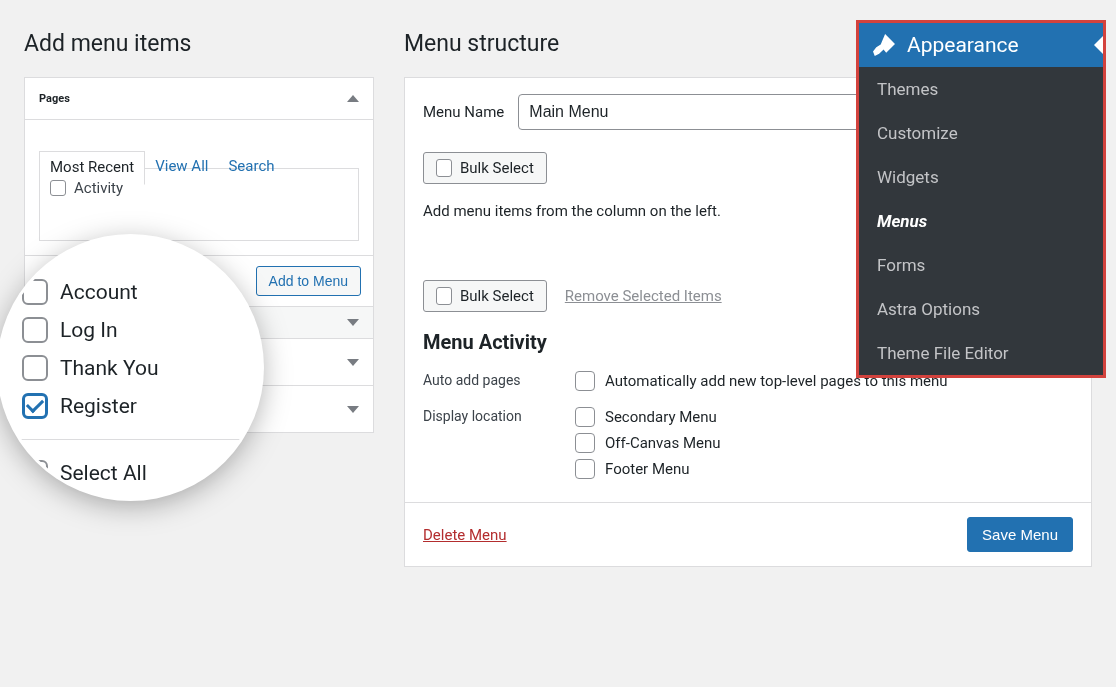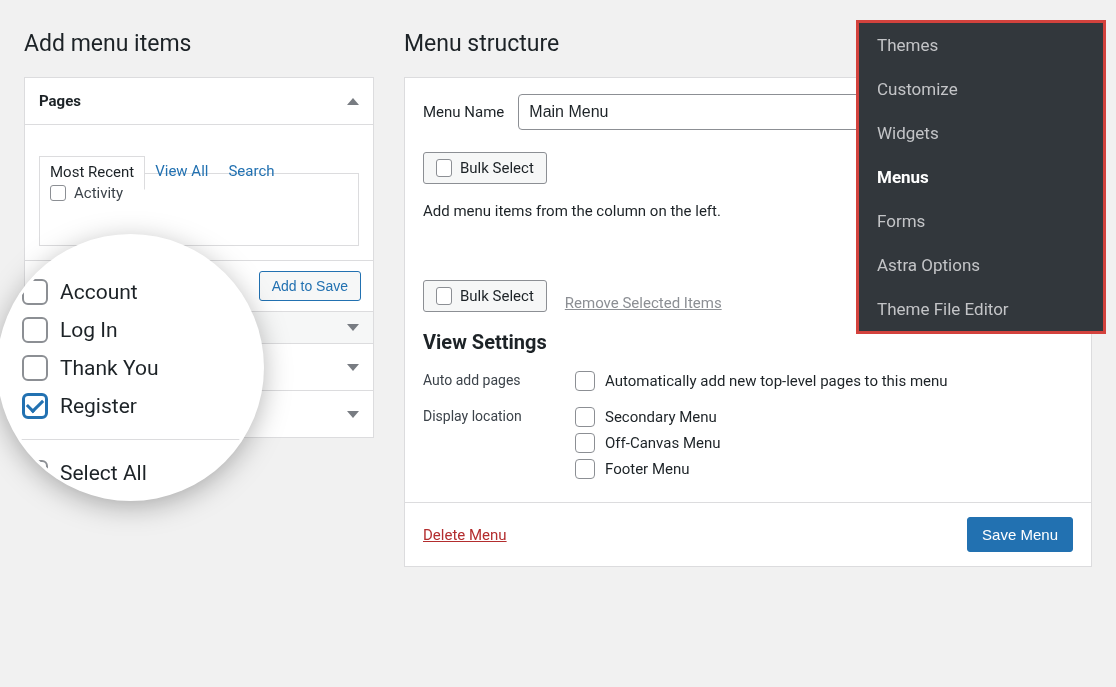--- a/index.html
+++ b/index.html
@@ -25,21 +25,21 @@
   .col-heading { font-size: 23px; font-weight: 400; color: #1d2327; margin-bottom: 20px; }
 
   .accordion-panel {
     border: 1px solid #dcdcde;
     background: #fff;
   }
   .accordion-header {
     display: flex; align-items: center; justify-content: space-between;
     padding: 14px 14px;
     font-weight: 700;
-    font-size: 15px;
+    font-size: 11px;
     cursor: pointer;
     border-bottom: 1px solid #dcdcde;
     background: #fff;
     gap: 40px;
   }
   .accordion-arrow {
     width: 0; height: 0;
     border-left: 6px solid transparent;
     border-right: 6px solid transparent;
   }
@@ -119,21 +119,21 @@
   .menu-name-row {
     display: flex; align-items: center; gap: 14px; margin-bottom: 22px;
   }
   .field-label { font-size: 15px; color: #1d2327; }
   .text-input {
     flex: 1; border: 1px solid #8c8f94; border-radius: 4px;
     padding: 6px 10px; font-size: 16px; color: #1d2327; height: 36px;
   }
 
   .bulk-row {
-    display: flex; align-items: flex-end; gap: 18px; margin-bottom: 18px;
+    display: flex; align-items: center; gap: 18px; margin-bottom: 18px;
   }
   .bulk-select {
     display: inline-flex; align-items: center; gap: 8px;
     border: 1px solid #8c8f94; border-radius: 3px; padding: 6px 12px;
     font-size: 15px; background: #f6f7f7; cursor: pointer;
   }
   .bulk-select .ck { width: 18px; height: 18px; }
   .muted-link { color: #8c8f94; text-decoration: underline; font-size: 15px; }
 
   .help-text { font-size: 15px; color: #1d2327; margin-bottom: 60px; }
@@ -223,21 +223,21 @@
   }
   .brush-icon::before {
     content: ""; position: absolute; inset: 0;
     background: #fff;
     clip-path: polygon(55% 0, 100% 45%, 60% 85%, 48% 70%, 28% 90%, 8% 100%, 0 80%, 15% 60%, 35% 48%);
   }
   .fly-body { background: #32373c; }
   .fly-item {
     display: block; padding: 12px 18px; color: #c3c4c7; cursor: pointer;
   }
-  .fly-item.active { color: #fff; font-weight: 700; }
+  .fly-item.active { color: #fff; font-weight: 700; font-style: italic; }
 </style>
 </head>
 <body>
 
 <div class="container">
 
   <div class="left-col">
     <h2 class="col-heading">Add menu items</h2>
 
     <div class="accordion-panel">
@@ -252,21 +252,21 @@
           <div class="page-tab">Search</div>
         </div>
         <div class="checklist">
           <div class="ck-row">
             <span class="ck"></span>
             <span>Activity</span>
           </div>
         </div>
       </div>
       <div class="panel-footer">
-        <button class="btn-secondary">Add to Save</button>
+        <button class="btn-secondary">Add to Menu</button>
       </div>
     </div>
 
     <div class="mini-accordion">
       <span class="accordion-arrow arrow-down"></span>
     </div>
 
     <div class="section-box">
       <span>Custom Links</span>
       <span class="accordion-arrow arrow-down"></span>
@@ -297,21 +297,21 @@
         <p class="help-text">Add menu items from the column on the left.</p>
 
         <div class="bulk-row">
           <span class="bulk-select">
             <span class="ck" style="width:18px;height:18px;"></span>
             <span>Bulk Select</span>
           </span>
           <span class="muted-link">Remove Selected Items</span>
         </div>
 
-        <h3 class="settings-heading">View Settings</h3>
+        <h3 class="settings-heading">Menu Activity</h3>
 
         <div class="setting-row">
           <div class="setting-label">Auto add pages</div>
           <div class="setting-options">
             <div class="opt-row">
               <span class="ck2"></span>
               <span>Automatically add new top-level pages to this menu</span>
             </div>
           </div>
         </div>
@@ -361,20 +361,25 @@
     <span>Register</span>
   </div>
   <div class="zoom-sep"></div>
   <div class="zoom-row zoom-selectall">
     <span class="zck"></span>
     <span>Select All</span>
   </div>
 </div>
 
 <div class="admin-flyout">
+  <div class="fly-header">
+    <span class="brush-icon"></span>
+    <span>Appearance</span>
+    <span class="tri"></span>
+  </div>
   <div class="fly-body">
     <span class="fly-item">Themes</span>
     <span class="fly-item">Customize</span>
     <span class="fly-item">Widgets</span>
     <span class="fly-item active">Menus</span>
     <span class="fly-item">Forms</span>
     <span class="fly-item">Astra Options</span>
     <span class="fly-item">Theme File Editor</span>
   </div>
 </div>

